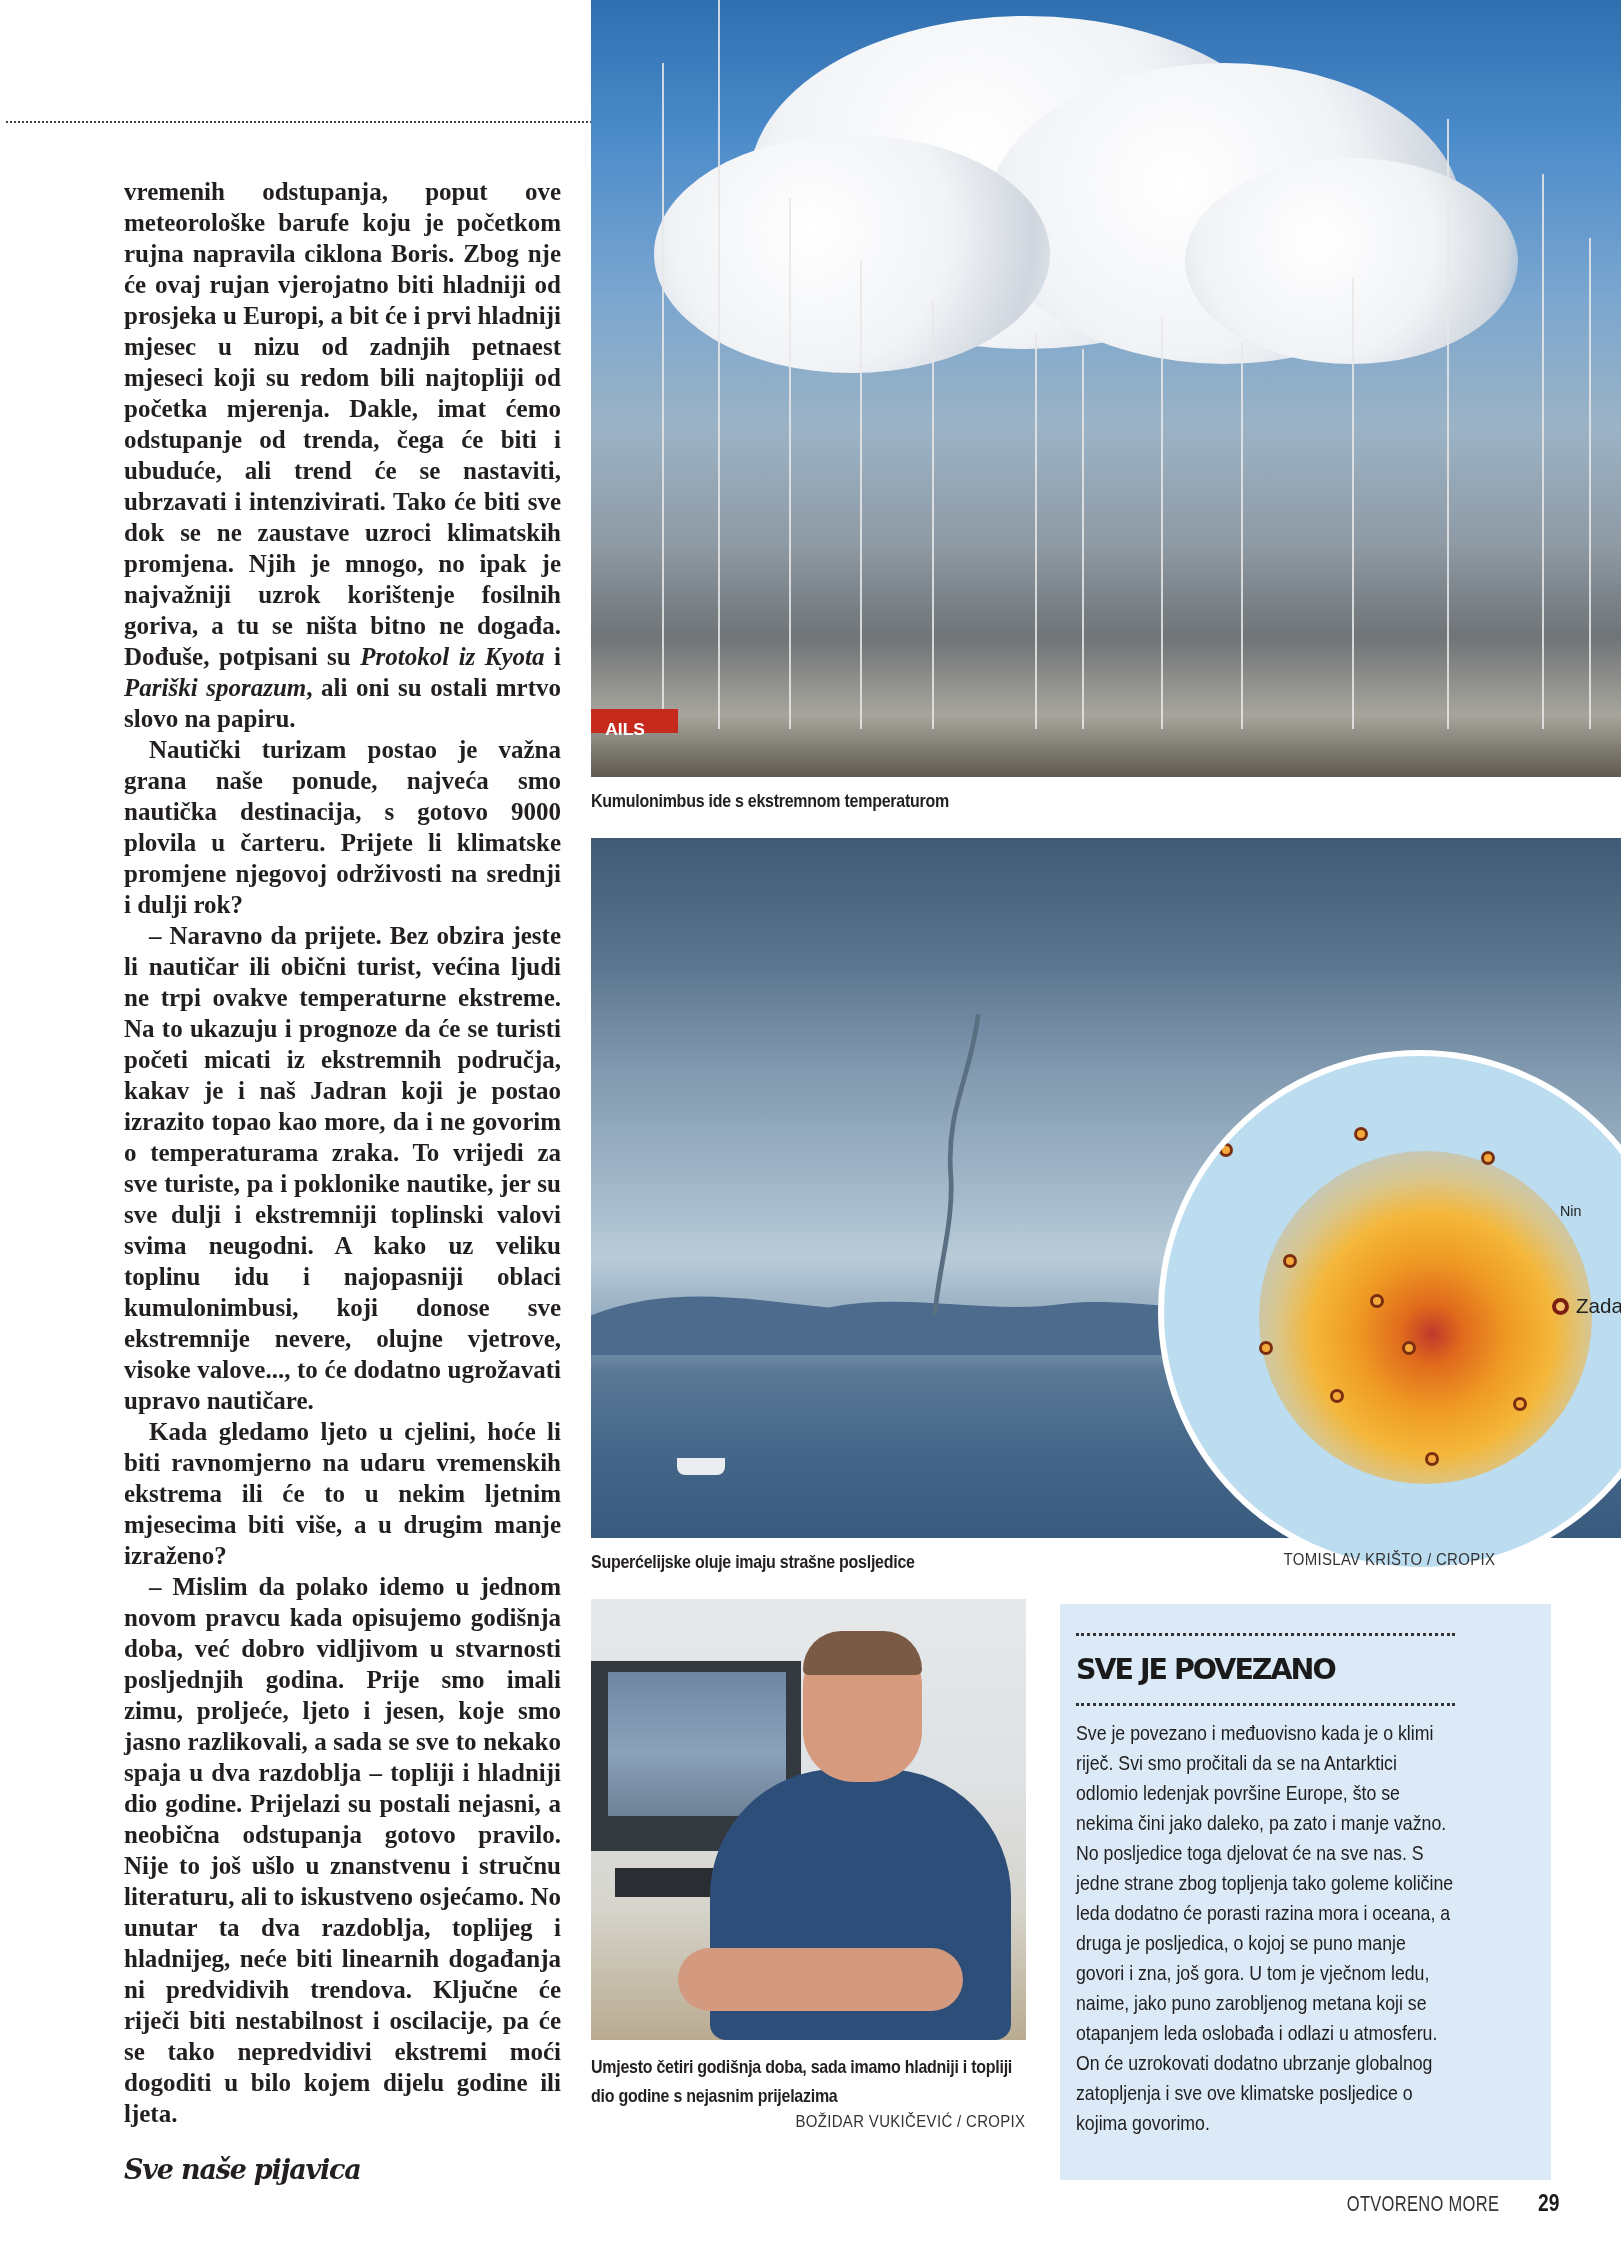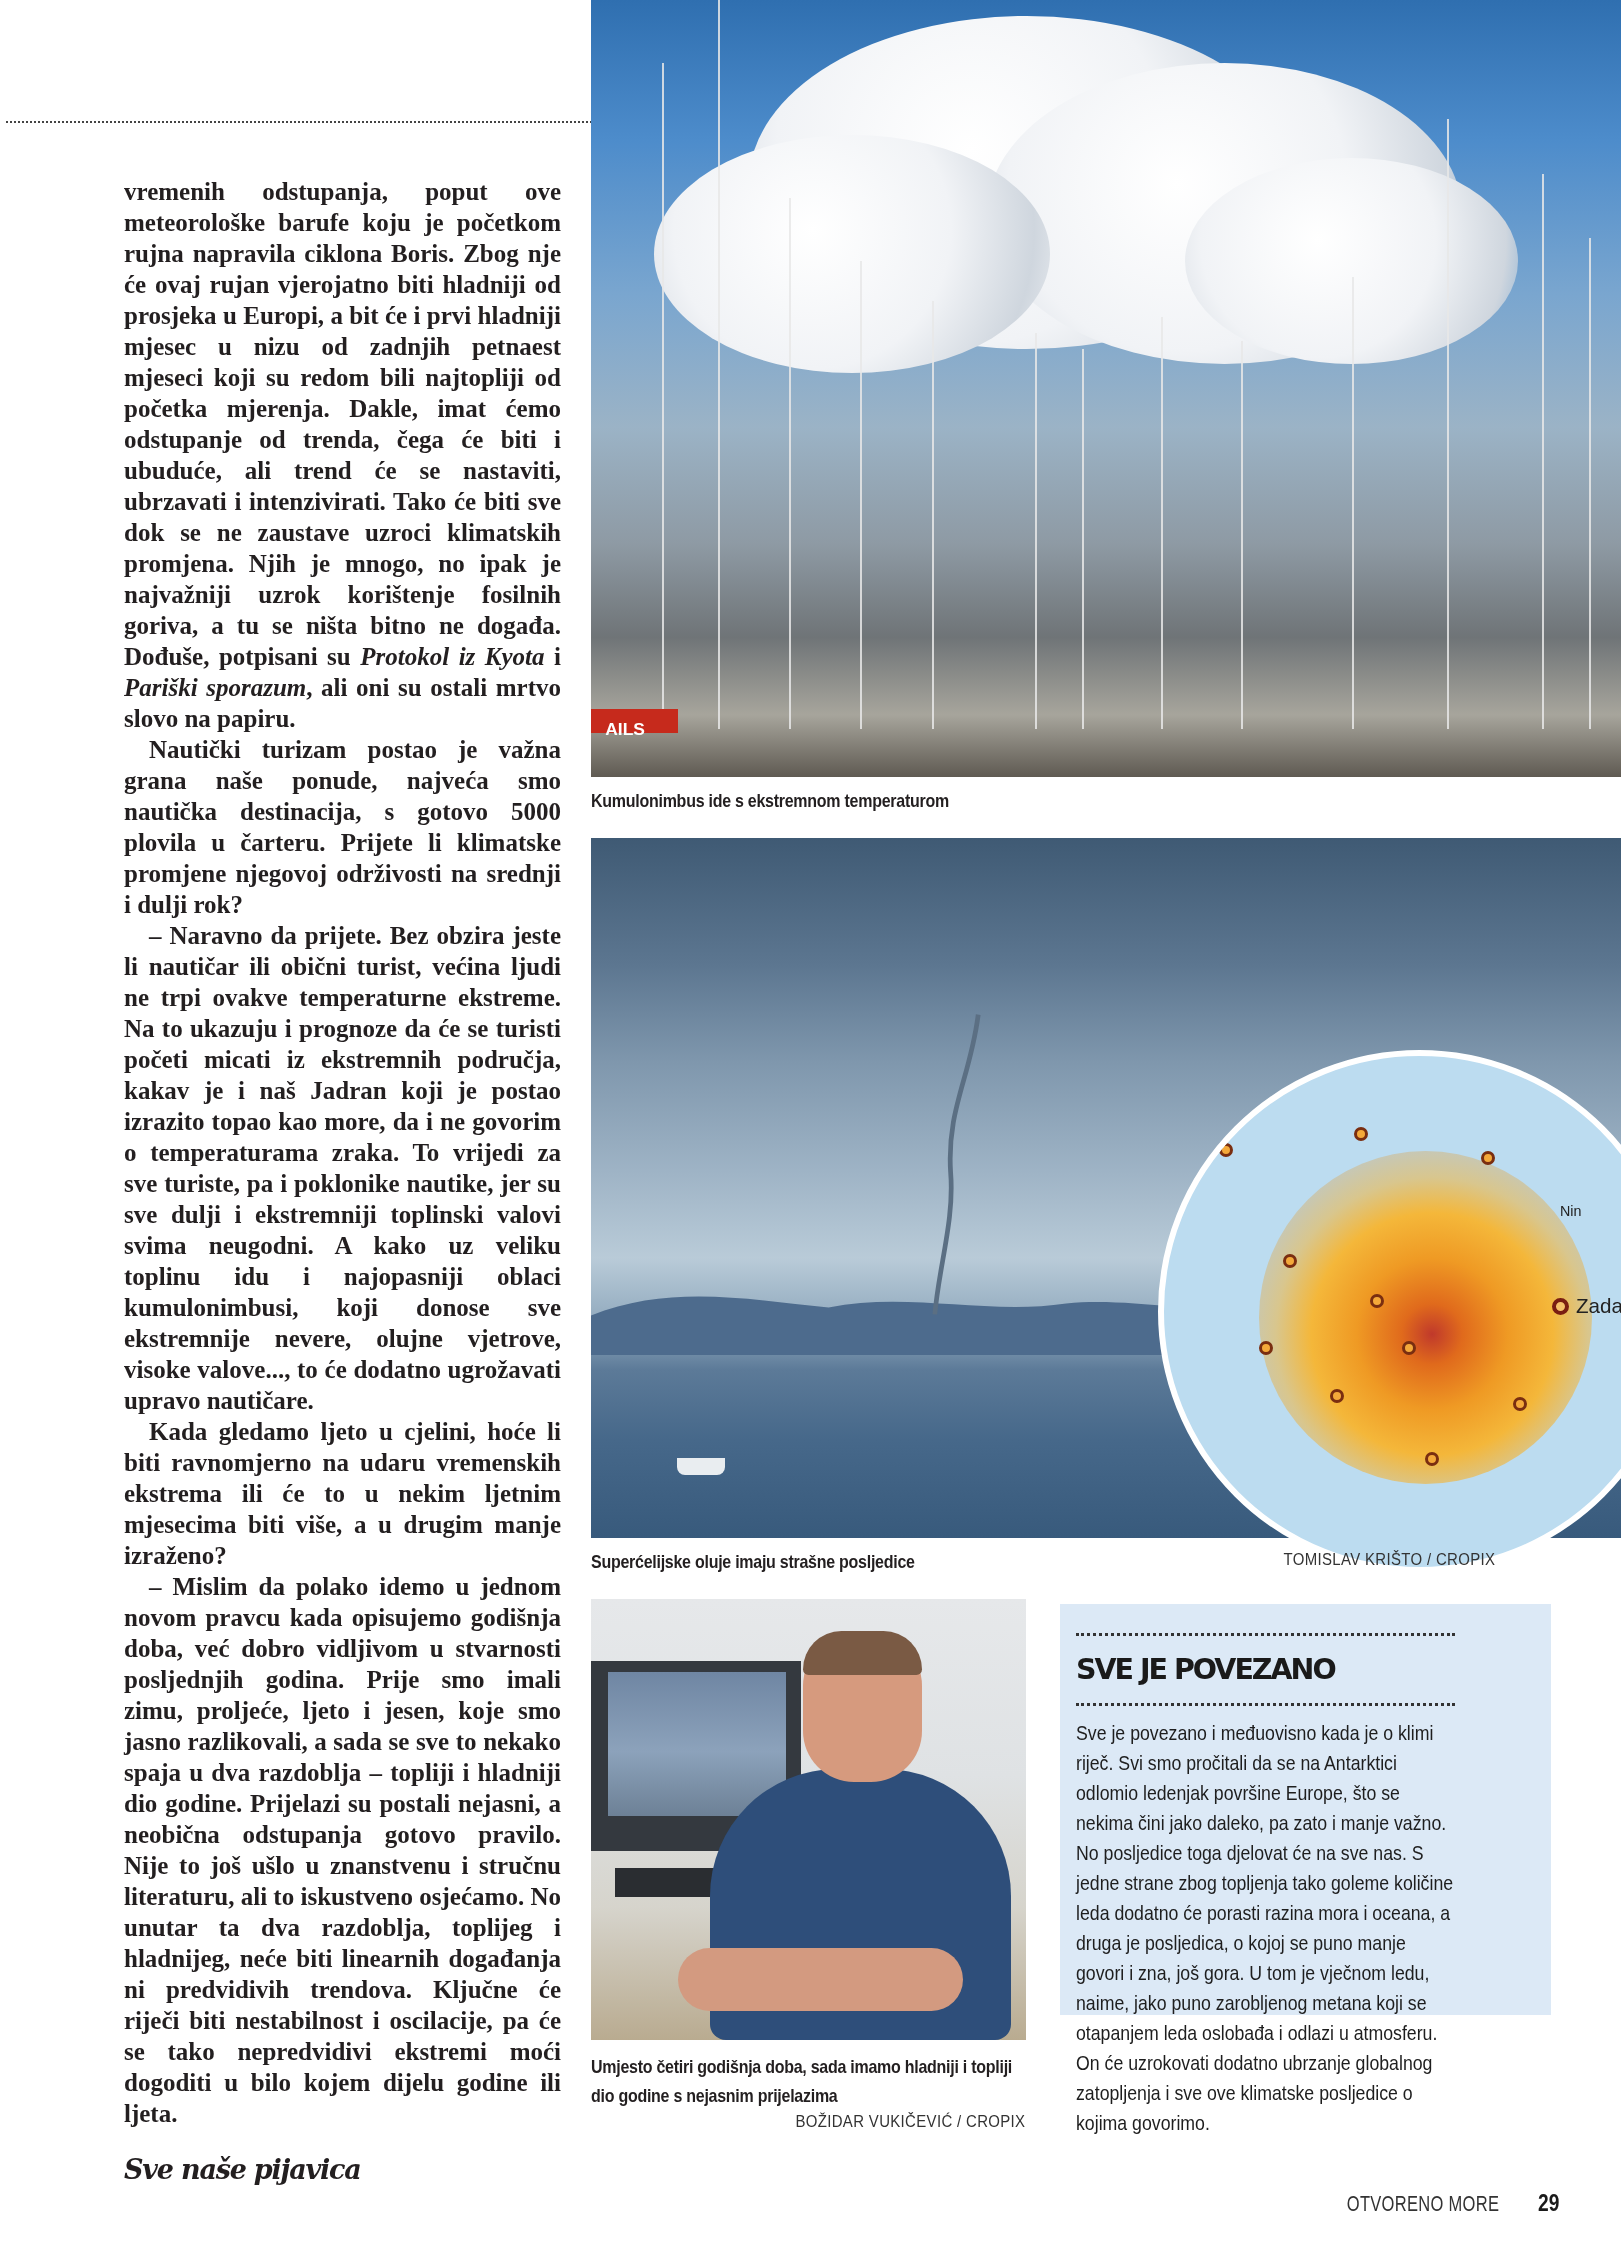--- a/index.html
+++ b/index.html
@@ -47,37 +47,37 @@
   
   .caption { position: absolute; font-family: "Liberation Sans", sans-serif; font-weight: bold; font-size: 18.6px; line-height: 29px; color: #231f20; letter-spacing: -0.3px; transform: scaleX(0.86); transform-origin: left top; }
   .cap-1 { left: 591px; top: 786px; white-space: nowrap; }
   .cap-2 { left: 591px; top: 1547px; white-space: nowrap; }
   .cap-3 { left: 591px; top: 2052px; width: 507px; }
   .credit { position: absolute; font-family: "Liberation Sans", sans-serif; font-size: 17.4px; color: #333; letter-spacing: 0.4px; transform: scaleX(0.86); transform-origin: right top; text-align: right; white-space: nowrap; }
   .credit-1 { right: 127px; top: 1549px; }
   .credit-2 { right: 597px; top: 2111px; }
 
   
-  .box { position: absolute; left: 1060px; top: 1604px; width: 491px; height: 411px; background: #dce9f6; padding: 28.5px 16px 0 16px; }
+  .box { position: absolute; left: 1060px; top: 1604px; width: 491px; height: 576px; background: #dce9f6; padding: 28.5px 16px 0 16px; }
   .box-dots { border-top: 3.2px dotted #333; width: 379px; margin-left: 0; }
   .box-title { font-family: "DejaVu Sans", sans-serif; font-weight: bold; font-size: 28.5px; letter-spacing: -2px; color: #1a1a1a; line-height: 35px; margin: 16px 0 16px 0; }
   .box-text { font-family: "Liberation Sans", sans-serif; font-size: 20.6px; line-height: 30px; color: #1e1e1e; margin-top: 12.7px; width: 444px; transform: scaleX(0.86); transform-origin: left top; }
 
   
   .footer-mag { position: absolute; right: 123px; top: 2191px; font-family: "Liberation Sans", sans-serif; font-size: 22px; color: #333; transform: scaleX(0.75); transform-origin: right top; letter-spacing: 0.4px; white-space: nowrap; }
   .footer-page { position: absolute; left: 1538px; top: 2189px; font-family: "Liberation Sans", sans-serif; font-weight: bold; font-size: 24px; color: #1a1a1a; transform: scaleX(0.8); transform-origin: left top; }
 </style>
 </head>
 <body>
 
 <div class="top-rule"></div>
 
 <div class="col-main">
   <p><span>vremenih odstupanja, poput ove meteorološke barufe koju je početkom rujna napravila ciklona Boris. Zbog nje će ovaj rujan vjerojatno biti hladniji od prosjeka u Europi, a bit će i prvi hladniji mjesec u nizu od zadnjih petnaest mjeseci koji su redom bili najtopliji od početka mjerenja. Dakle, imat ćemo odstupanje od trenda, čega će biti i ubuduće, ali trend će se nastaviti, ubrzavati i intenzivirati. Tako će biti sve dok se ne zaustave uzroci klimatskih promjena. Njih je mnogo, no ipak je najvažniji uzrok korištenje fosilnih goriva, a tu se ništa bitno ne događa. Dođuše, potpisani su </span><em>Protokol iz Kyota</em><span> i </span><em>Pariški sporazum</em><span>, ali oni su ostali mrtvo slovo na papiru.</span></p>
-  <p class="indent q">Nautički turizam postao je važna grana naše ponude, najveća smo nautička destinacija, s gotovo 5000 plovila u čarteru. Prijete li klimatske promjene njegovoj održivosti na srednji i dulji rok?</p>
+  <p class="indent q">Nautički turizam postao je važna grana naše ponude, najveća smo nautička destinacija, s gotovo 9000 plovila u čarteru. Prijete li klimatske promjene njegovoj održivosti na srednji i dulji rok?</p>
   <p class="indent">– Naravno da prijete. Bez obzira jeste li nautičar ili obični turist, većina ljudi ne trpi ovakve temperaturne ekstreme. Na to ukazuju i prognoze da će se turisti početi micati iz ekstremnih područja, kakav je i naš Jadran koji je postao izrazito topao kao more, da i ne govorim o temperaturama zraka. To vrijedi za sve turiste, pa i poklonike nautike, jer su sve dulji i ekstremniji toplinski valovi svima neugodni. A kako uz veliku toplinu idu i najopasniji oblaci kumulonimbusi, koji donose sve ekstremnije nevere, olujne vjetrove, visoke valove..., to će dodatno ugrožavati upravo nautičare.</p>
   <p class="indent q">Kada gledamo ljeto u cjelini, hoće li biti ravnomjerno na udaru vremenskih ekstrema ili će to u nekim ljetnim mjesecima biti više, a u drugim manje izraženo?</p>
   <p class="indent">– Mislim da polako idemo u jednom novom pravcu kada opisujemo godišnja doba, već dobro vidljivom u stvarnosti posljednjih godina. Prije smo imali zimu, proljeće, ljeto i jesen, koje smo jasno razlikovali, a sada se sve to nekako spaja u dva razdoblja – topliji i hladniji dio godine. Prijelazi su postali nejasni, a neobična odstupanja gotovo pravilo. Nije to još ušlo u znanstvenu i stručnu literaturu, ali to iskustveno osjećamo. No unutar ta dva razdoblja, toplijeg i hladnijeg, neće biti linearnih događanja ni predvidivih trendova. Ključne će riječi biti nestabilnost i oscilacije, pa će se tako nepredvidivi ekstremi moći dogoditi u bilo kojem dijelu godine ili ljeta.</p>
   <h2>Sve naše pijavica</h2>
 </div>
 
 <div class="photo photo-marina">
   <div class="cloud" style="left:158px;top:16px;width:555px;height:333px;"></div>
   <div class="cloud" style="left:396px;top:63px;width:475px;height:301px;"></div>
   <div class="cloud" style="left:63px;top:135px;width:396px;height:238px;"></div>

